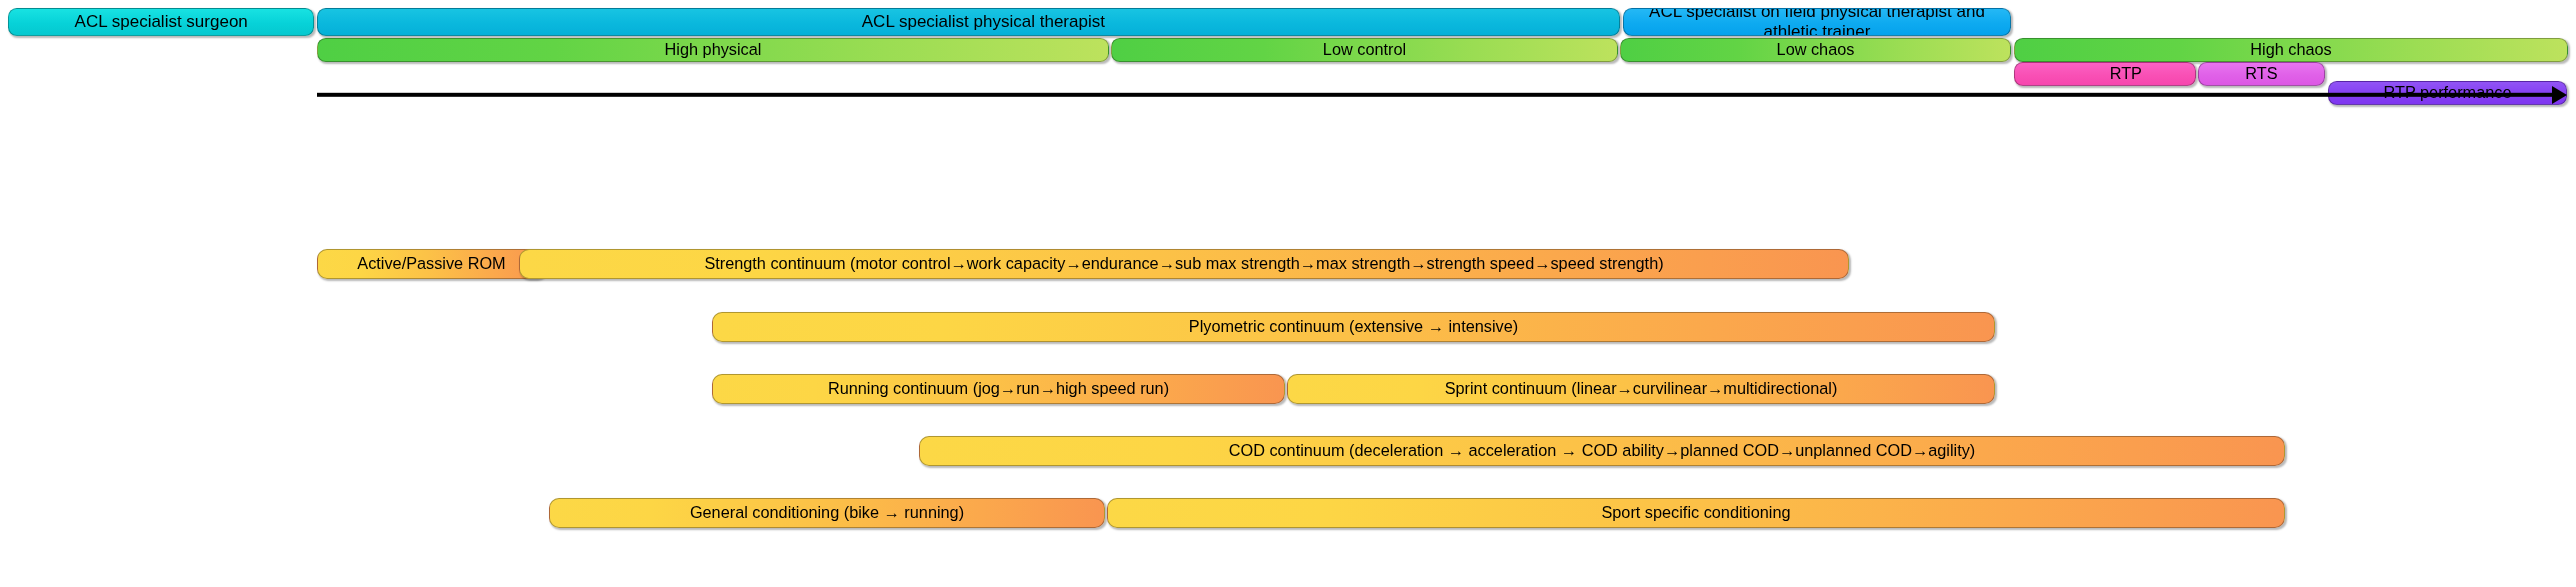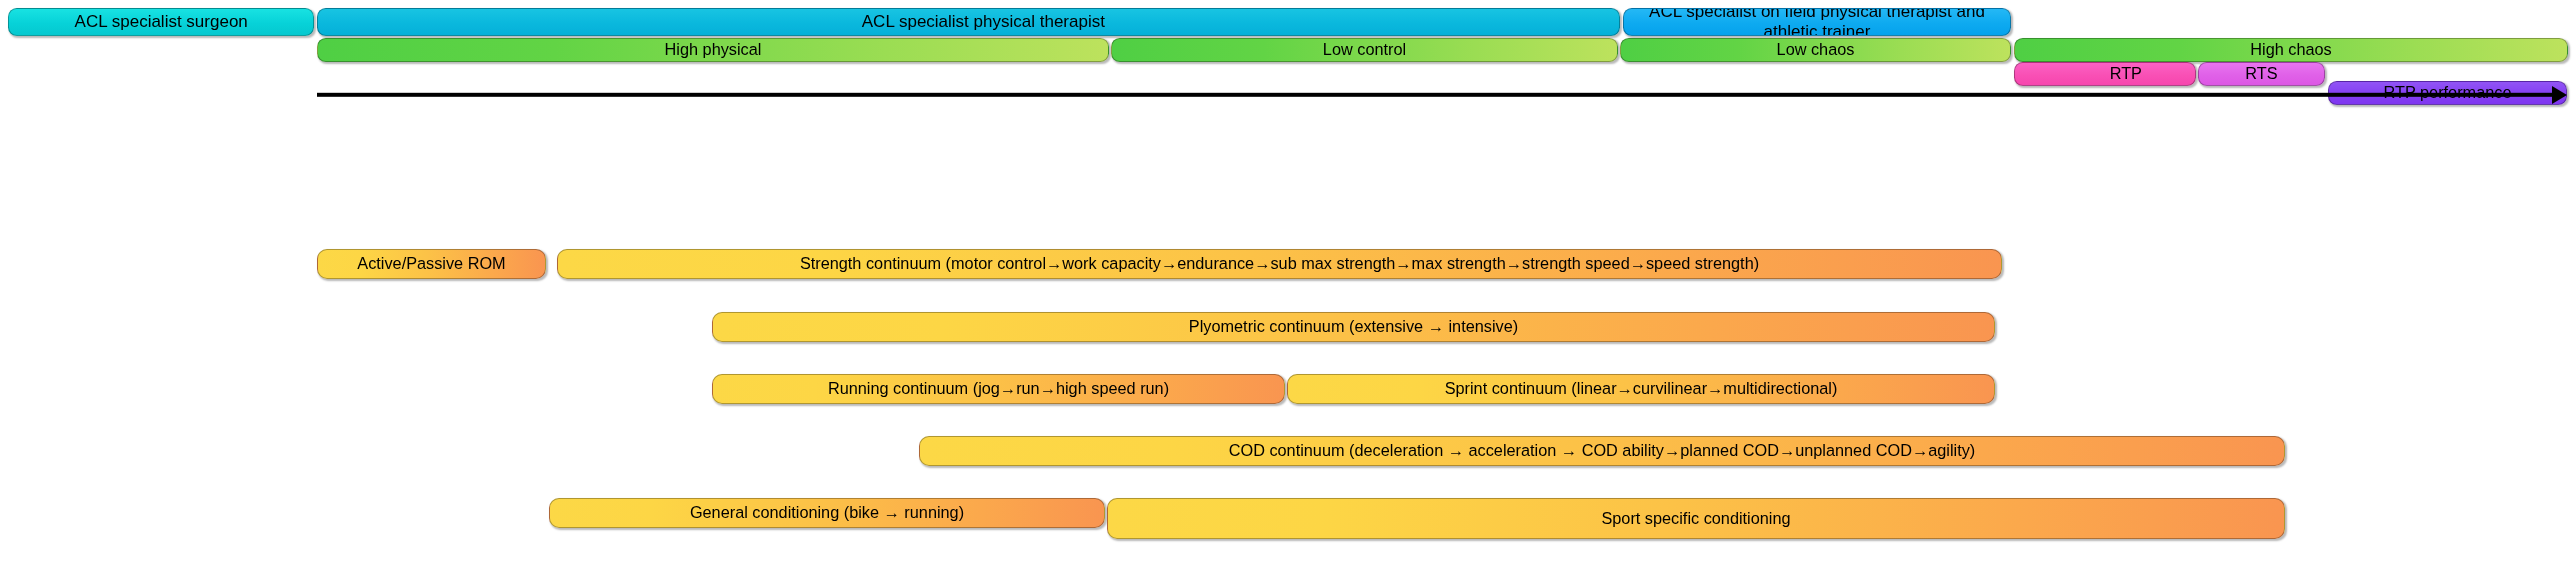--- a/index.html
+++ b/index.html
@@ -120,21 +120,21 @@
   </div>
 
   <div class="arrow-wrap" style="left:317px;top:85px;width:2250px;height:19px;">
     <div class="arrow-line"></div>
     <div class="arrow-head"></div>
   </div>
 
   <div class="bar cont" style="left:317px;top:249px;width:229px;height:30px;">
     <span>Active/Passive ROM</span>
   </div>
-  <div class="bar cont" style="left:557px;top:249px;width:1445px;height:30px;">
+  <div class="bar cont" style="left:519px;top:249px;width:1330px;height:30px;">
     <span>Strength continuum (motor control→work capacity→endurance→sub max strength→max strength→strength speed→speed strength)</span>
   </div>
 
   <div class="bar cont" style="left:712px;top:312px;width:1283px;height:30px;">
     <span>Plyometric continuum (extensive → intensive)</span>
   </div>
 
   <div class="bar cont" style="left:712px;top:374px;width:573px;height:30px;">
     <span>Running continuum (jog→run→high speed run)</span>
   </div>
@@ -142,18 +142,18 @@
     <span>Sprint continuum (linear→curvilinear→multidirectional)</span>
   </div>
 
   <div class="bar cont" style="left:549px;top:498px;width:556px;height:30px;">
     <span>General conditioning (bike → running)</span>
   </div>
 
   <div class="bar cont" style="left:919px;top:436px;width:1366px;height:30px;">
     <span>COD continuum (deceleration → acceleration → COD ability→planned COD→unplanned COD→agility)</span>
   </div>
-  <div class="bar cont" style="left:1107px;top:498px;width:1178px;height:41px;">
+  <div class="bar cont" style="left:1107px;top:498px;width:1178px;height:30px;">
     <span>Sport specific conditioning</span>
   </div>
 
 </div>
 
 
 </body></html>

